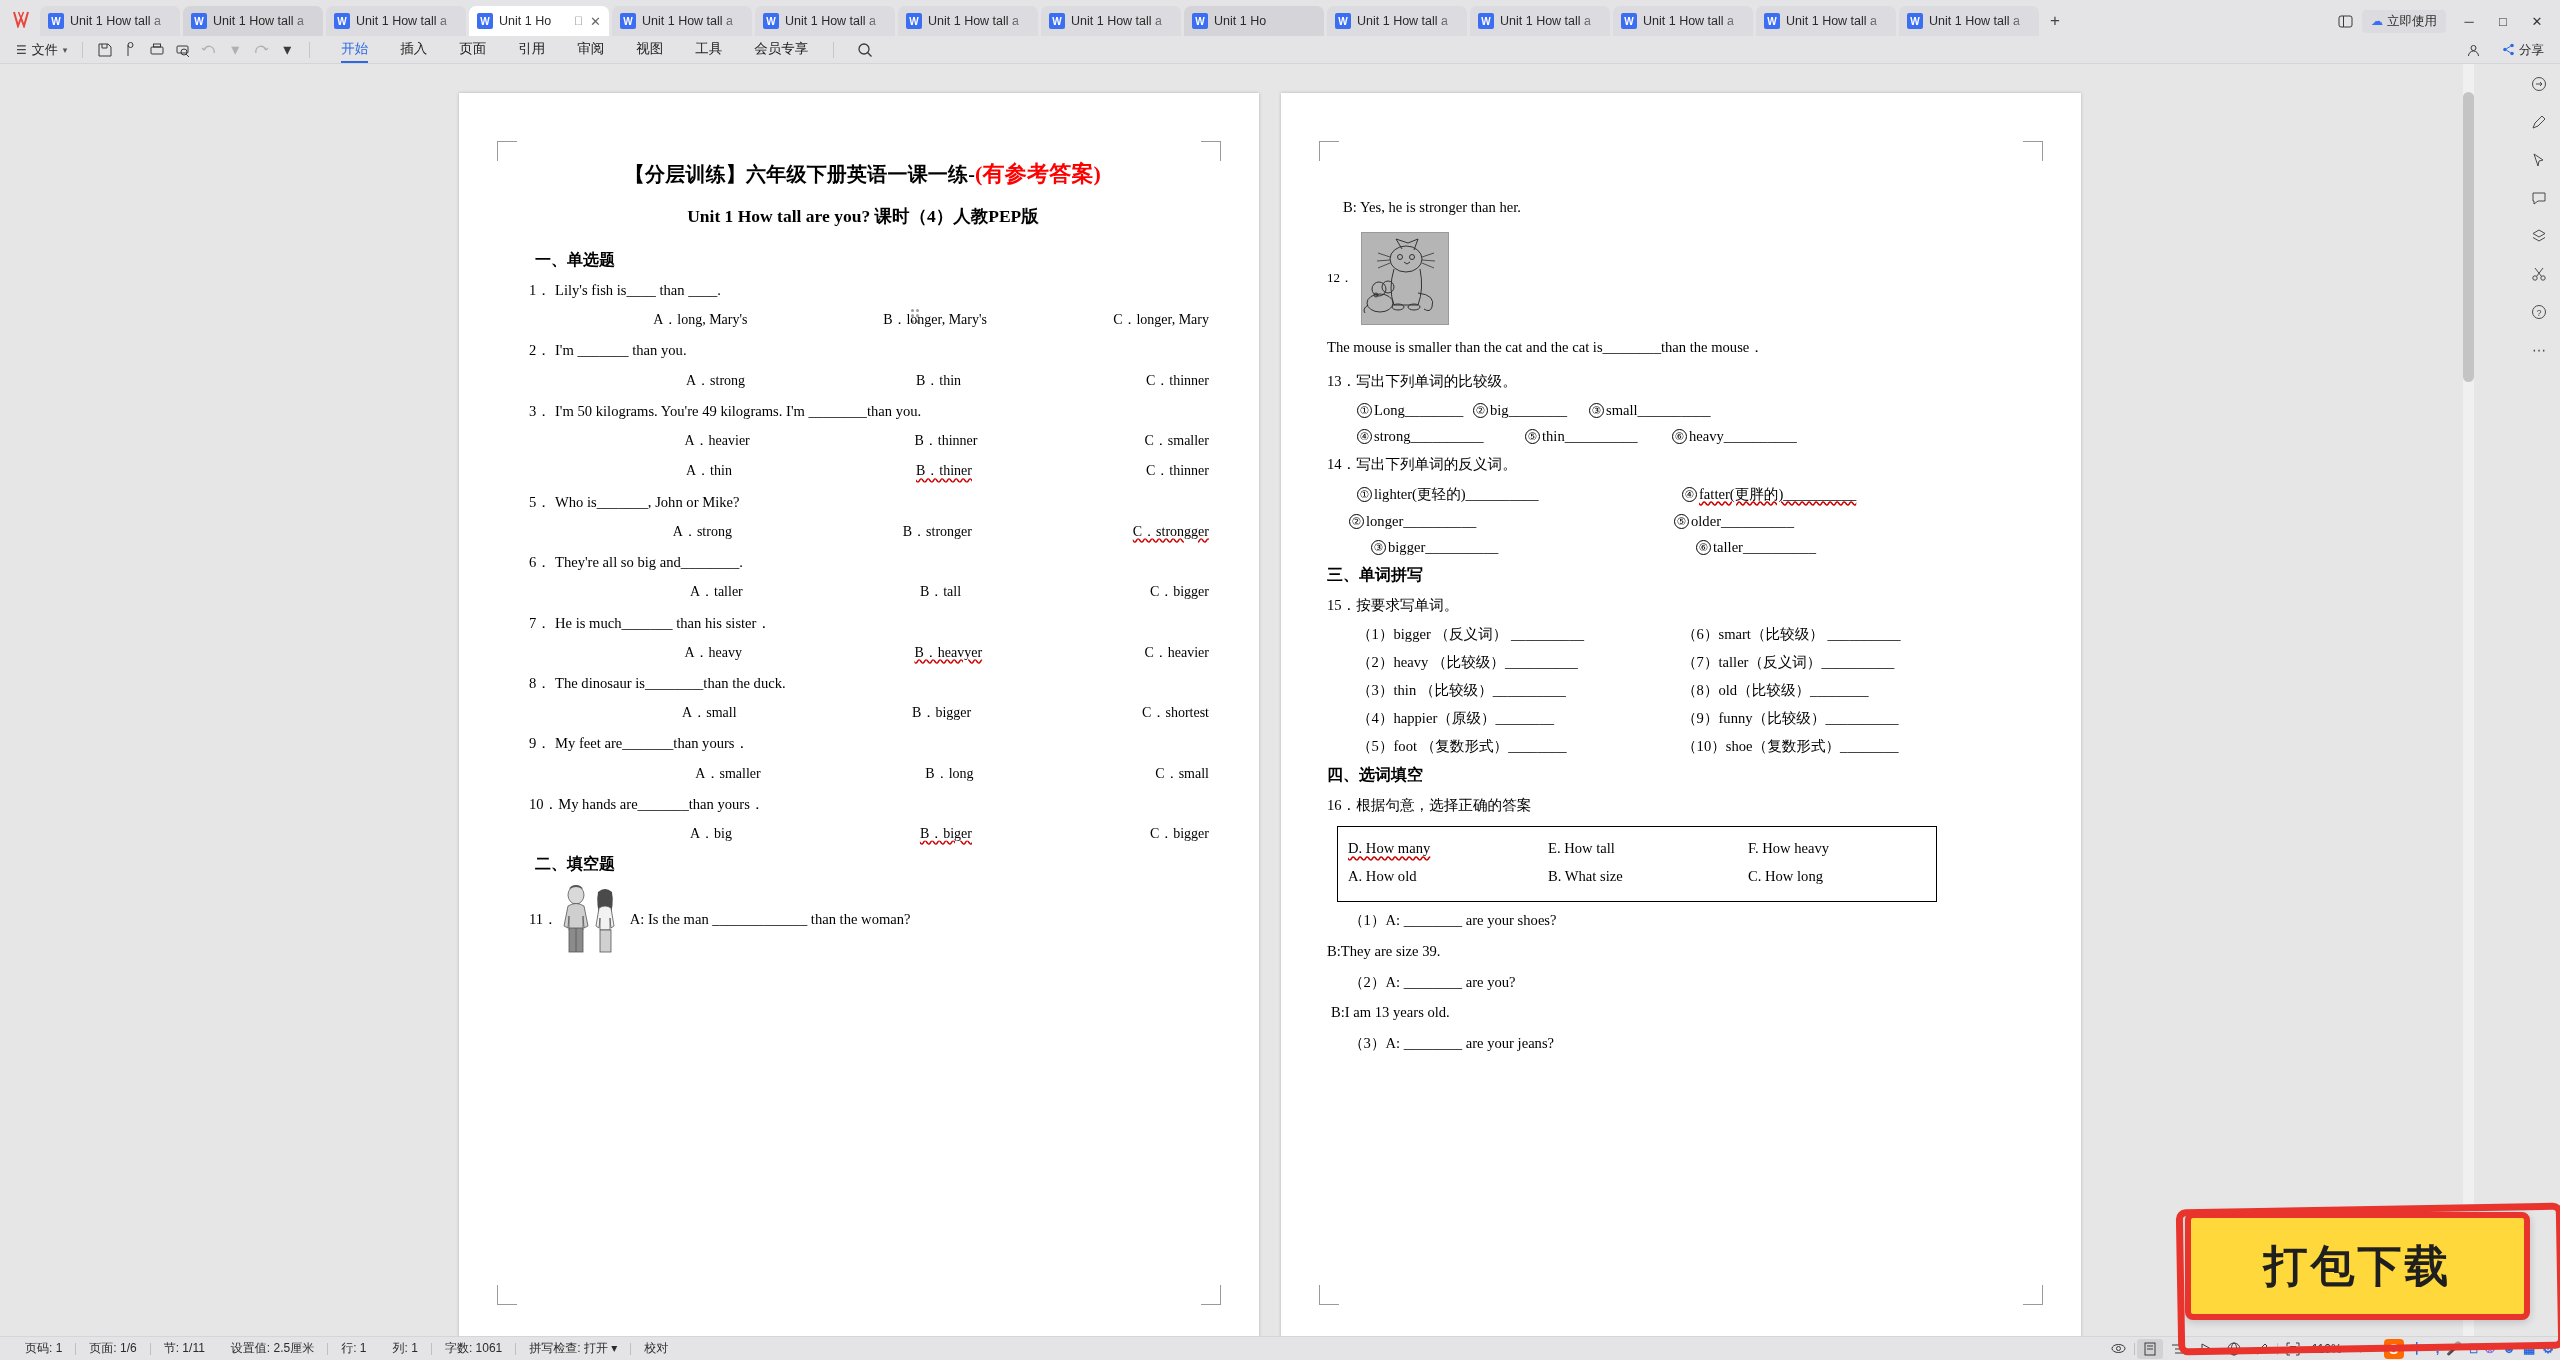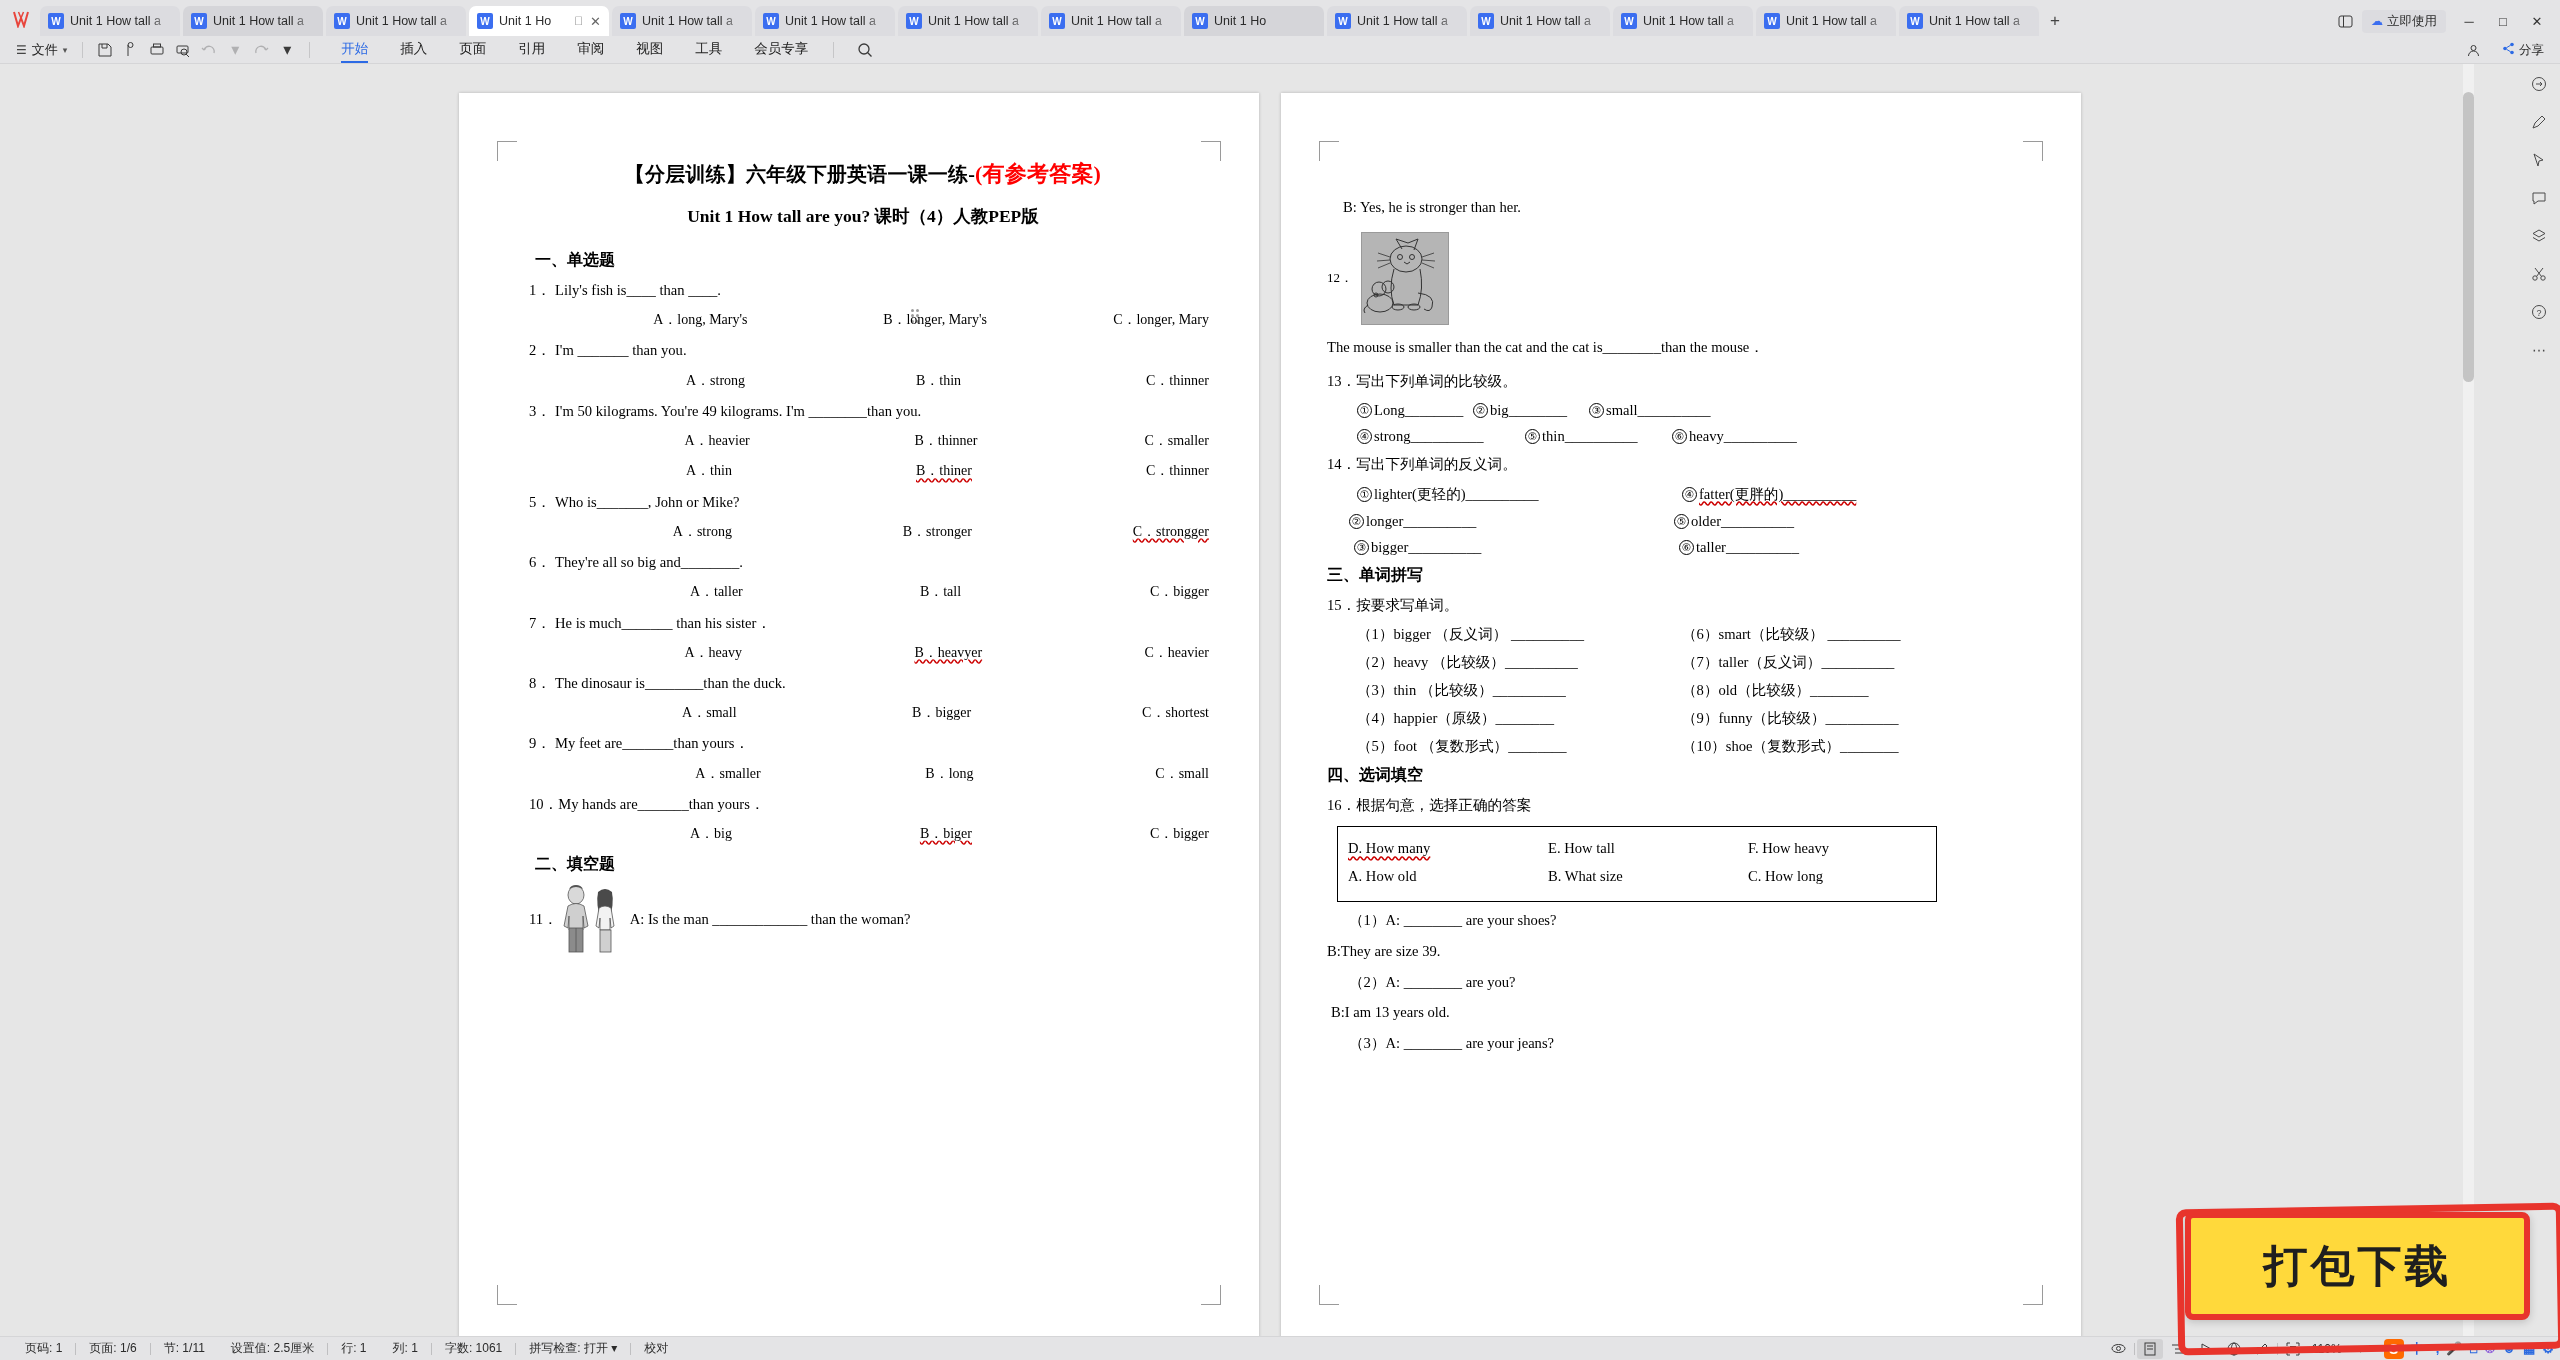--- a/index.html
+++ b/index.html
@@ -138,21 +138,21 @@
     content: ""; position: absolute;
     left: 16px; right: 16px; bottom: -1px;
     height: 2px; background: #2c6ae5;
   }
   .r-search { margin-left: 14px; display:flex; align-items:center; }
   .ribbon-right {
     position: absolute; right: 8px; top: 0; height: 28px;
     display: flex; align-items: center; gap: 8px;
   }
   .share-btn {
-    display: flex; align-items: flex-start; gap: 4px;
+    display: flex; align-items: flex-end; gap: 4px;
     font-size: 12.5px; color: #2b2b2b;
     padding: 2px 8px;
   }
 
   
   .workspace {
     position: absolute;
     top: 64px; left: 0; right: 0; bottom: 24px;
     background: #e6e6e6;
     display: flex;
@@ -691,21 +691,21 @@
 
         <div class="sub2" style="margin-left:0;"><span>14．</span><span>写出下列单词的反义词。</span></div>
         <div class="two-col" style="margin-left:30px;">
           <div style="width:325px;"><span class="circ">①</span><span>lighter(更轻的)__________</span></div>
           <div><span class="circ">④</span><span class="misspell">fatter(更胖的)__________</span></div>
         </div>
         <div class="two-col" style="margin-left:22px;">
           <div style="width:325px;"><span class="circ">②</span><span>longer__________</span></div>
           <div><span class="circ">⑤</span><span>older__________</span></div>
         </div>
-        <div class="two-col" style="margin-left:27px;">
+        <div class="two-col" style="margin-left:44px;">
           <div style="width:325px;"><span class="circ">③</span><span>bigger__________</span></div>
           <div><span class="circ">⑥</span><span>taller__________</span></div>
         </div>
 
         <div class="sec-head" style="margin-left:0;margin-top:2px;">三、单词拼写</div>
         <div class="sub2" style="margin-left:0;"><span>15．</span><span>按要求写单词。</span></div>
 
         <div class="two-col" style="margin-left:30px;">
           <div style="width:325px;">（1）bigger （反义词） __________</div>
           <div>（6）smart（比较级） __________</div>

